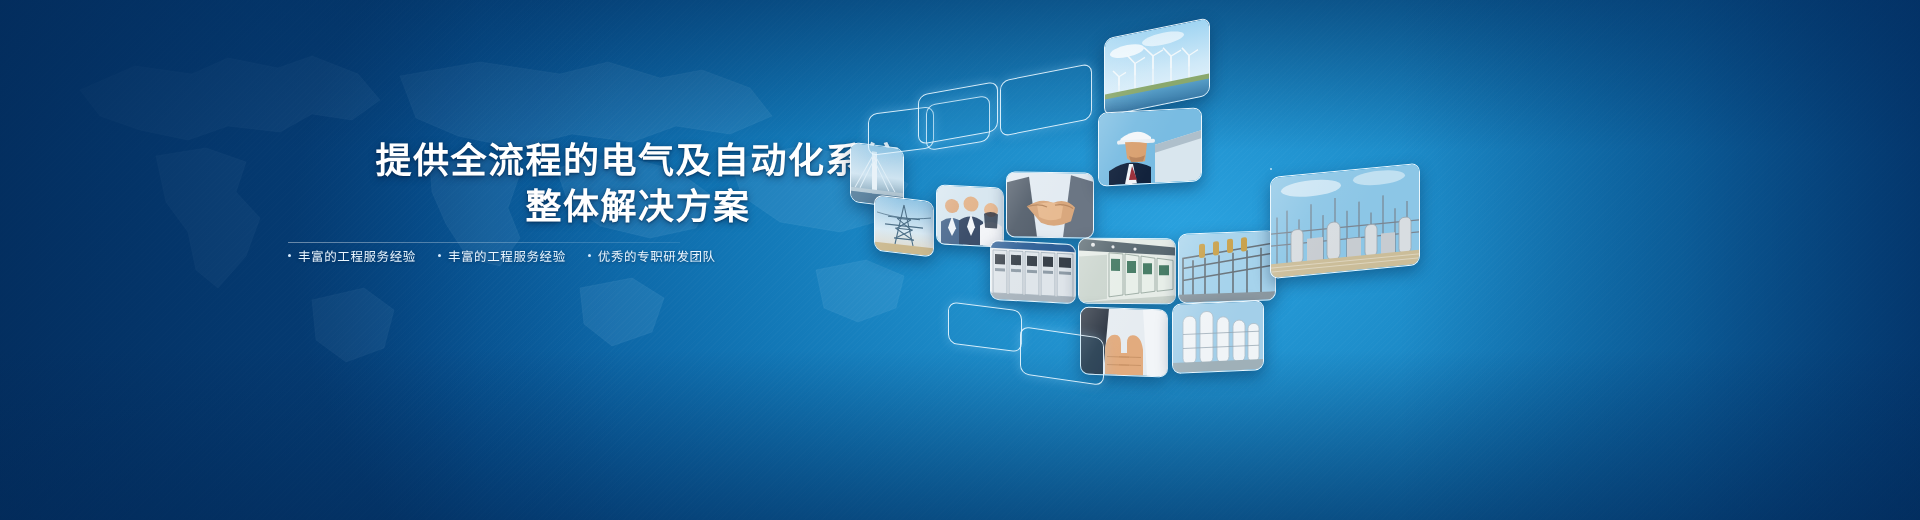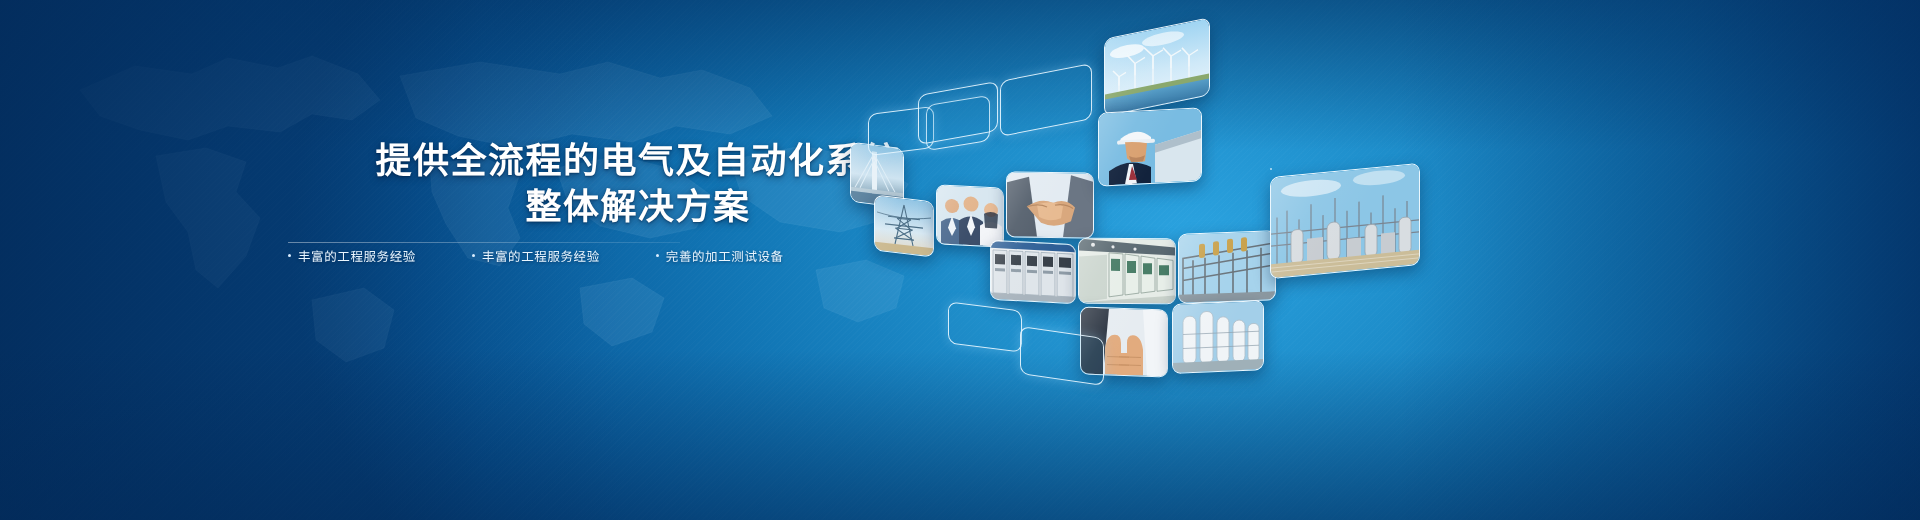--- a/index.html
+++ b/index.html
@@ -40,21 +40,21 @@
   .copy{position:absolute;left:288px;top:138px;width:700px;}
   .headline{
     color:#ffffff;font-weight:700;font-size:36px;line-height:1.28;
     letter-spacing:1.5px;margin:0;
     text-shadow:0 2px 7px rgba(0,28,62,.55),0 1px 2px rgba(0,20,48,.45);
     white-space:pre-line;
     text-align:center;
   }
   .rule{position:absolute;left:288px;top:242px;width:392px;height:1px;
     background:linear-gradient(to right,rgba(255,255,255,.40),rgba(255,255,255,.10));}
-  .bullets{position:absolute;left:288px;top:246px;display:flex;align-items:center;gap:34px;}
+  .bullets{position:absolute;left:288px;top:246px;display:flex;align-items:center;}
   .bullet{display:flex;align-items:center;color:#eaf6ff;font-size:12.5px;
     letter-spacing:.6px;margin-right:22px;white-space:nowrap;
     text-shadow:0 1px 3px rgba(0,30,66,.55);}
   .bullet .dot{display:inline-block;width:3px;height:3px;border-radius:50%;
     background:#dbeeff;margin-right:7px;flex:none;}
 
   
   .collage{position:absolute;left:830px;top:0;width:1090px;height:520px;
     perspective:1500px;}
   .tile{position:absolute;border-radius:9px;overflow:hidden;
@@ -114,21 +114,21 @@
     <span class="bullet">
       <i class="dot"></i>
       <span>丰富的工程服务经验</span>
     </span>
     <span class="bullet">
       <i class="dot"></i>
       <span>丰富的工程服务经验</span>
     </span>
     <span class="bullet">
       <i class="dot"></i>
-      <span>完善的加工测试设备</span>
+      <span>优秀的专职研发团队</span>
     </span>
   </div>
 
   <div class="collage">
 
     <div class="tile photo" style="left:20px;top:145px;width:52px;height:58px;transform:skewY(7.2deg);">
       <div class="pic" style="background:linear-gradient(to bottom,#9ecbe6 0%,#cfe4f1 52%,#6f93a8 100%);">
         <svg viewBox="0 0 52 58" width="100%" height="100%" preserveAspectRatio="none">
           <rect x="21" y="6" width="5" height="44" fill="#e8f2f8"></rect>
           <path d="M23 8 L4 44 M23 8 L44 44 M23 14 L9 44 M23 14 L38 44" stroke="#dfeef7" stroke-width="1" fill="none"></path>

